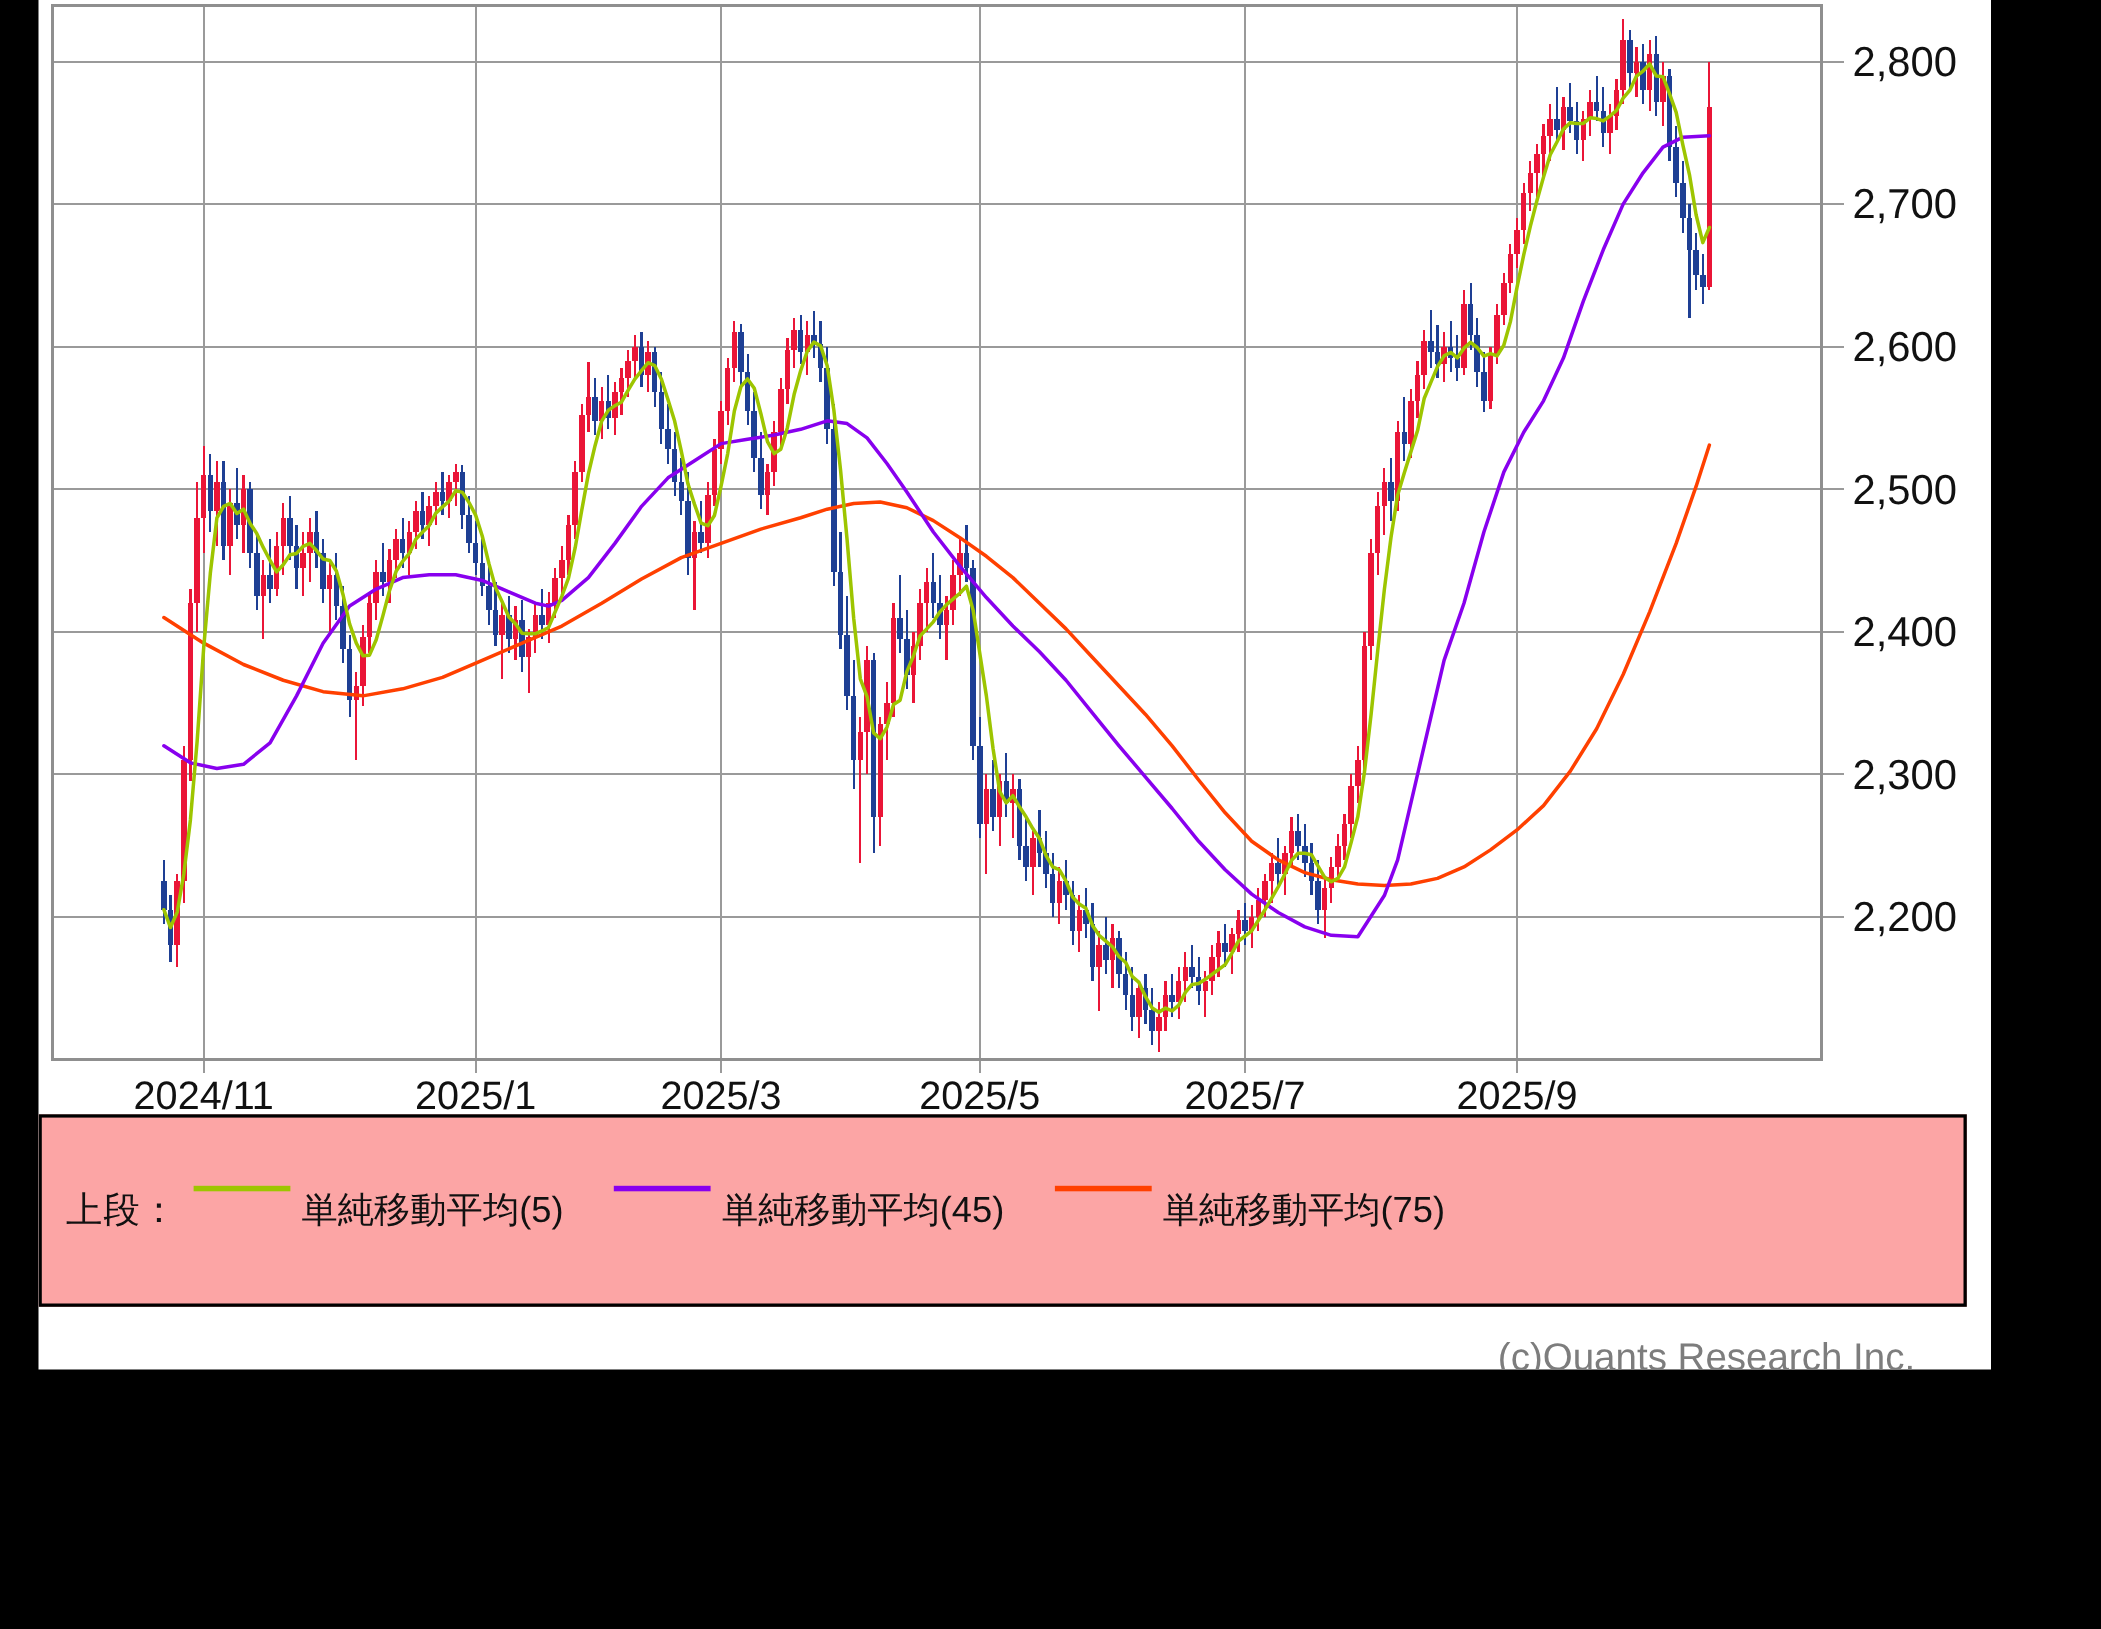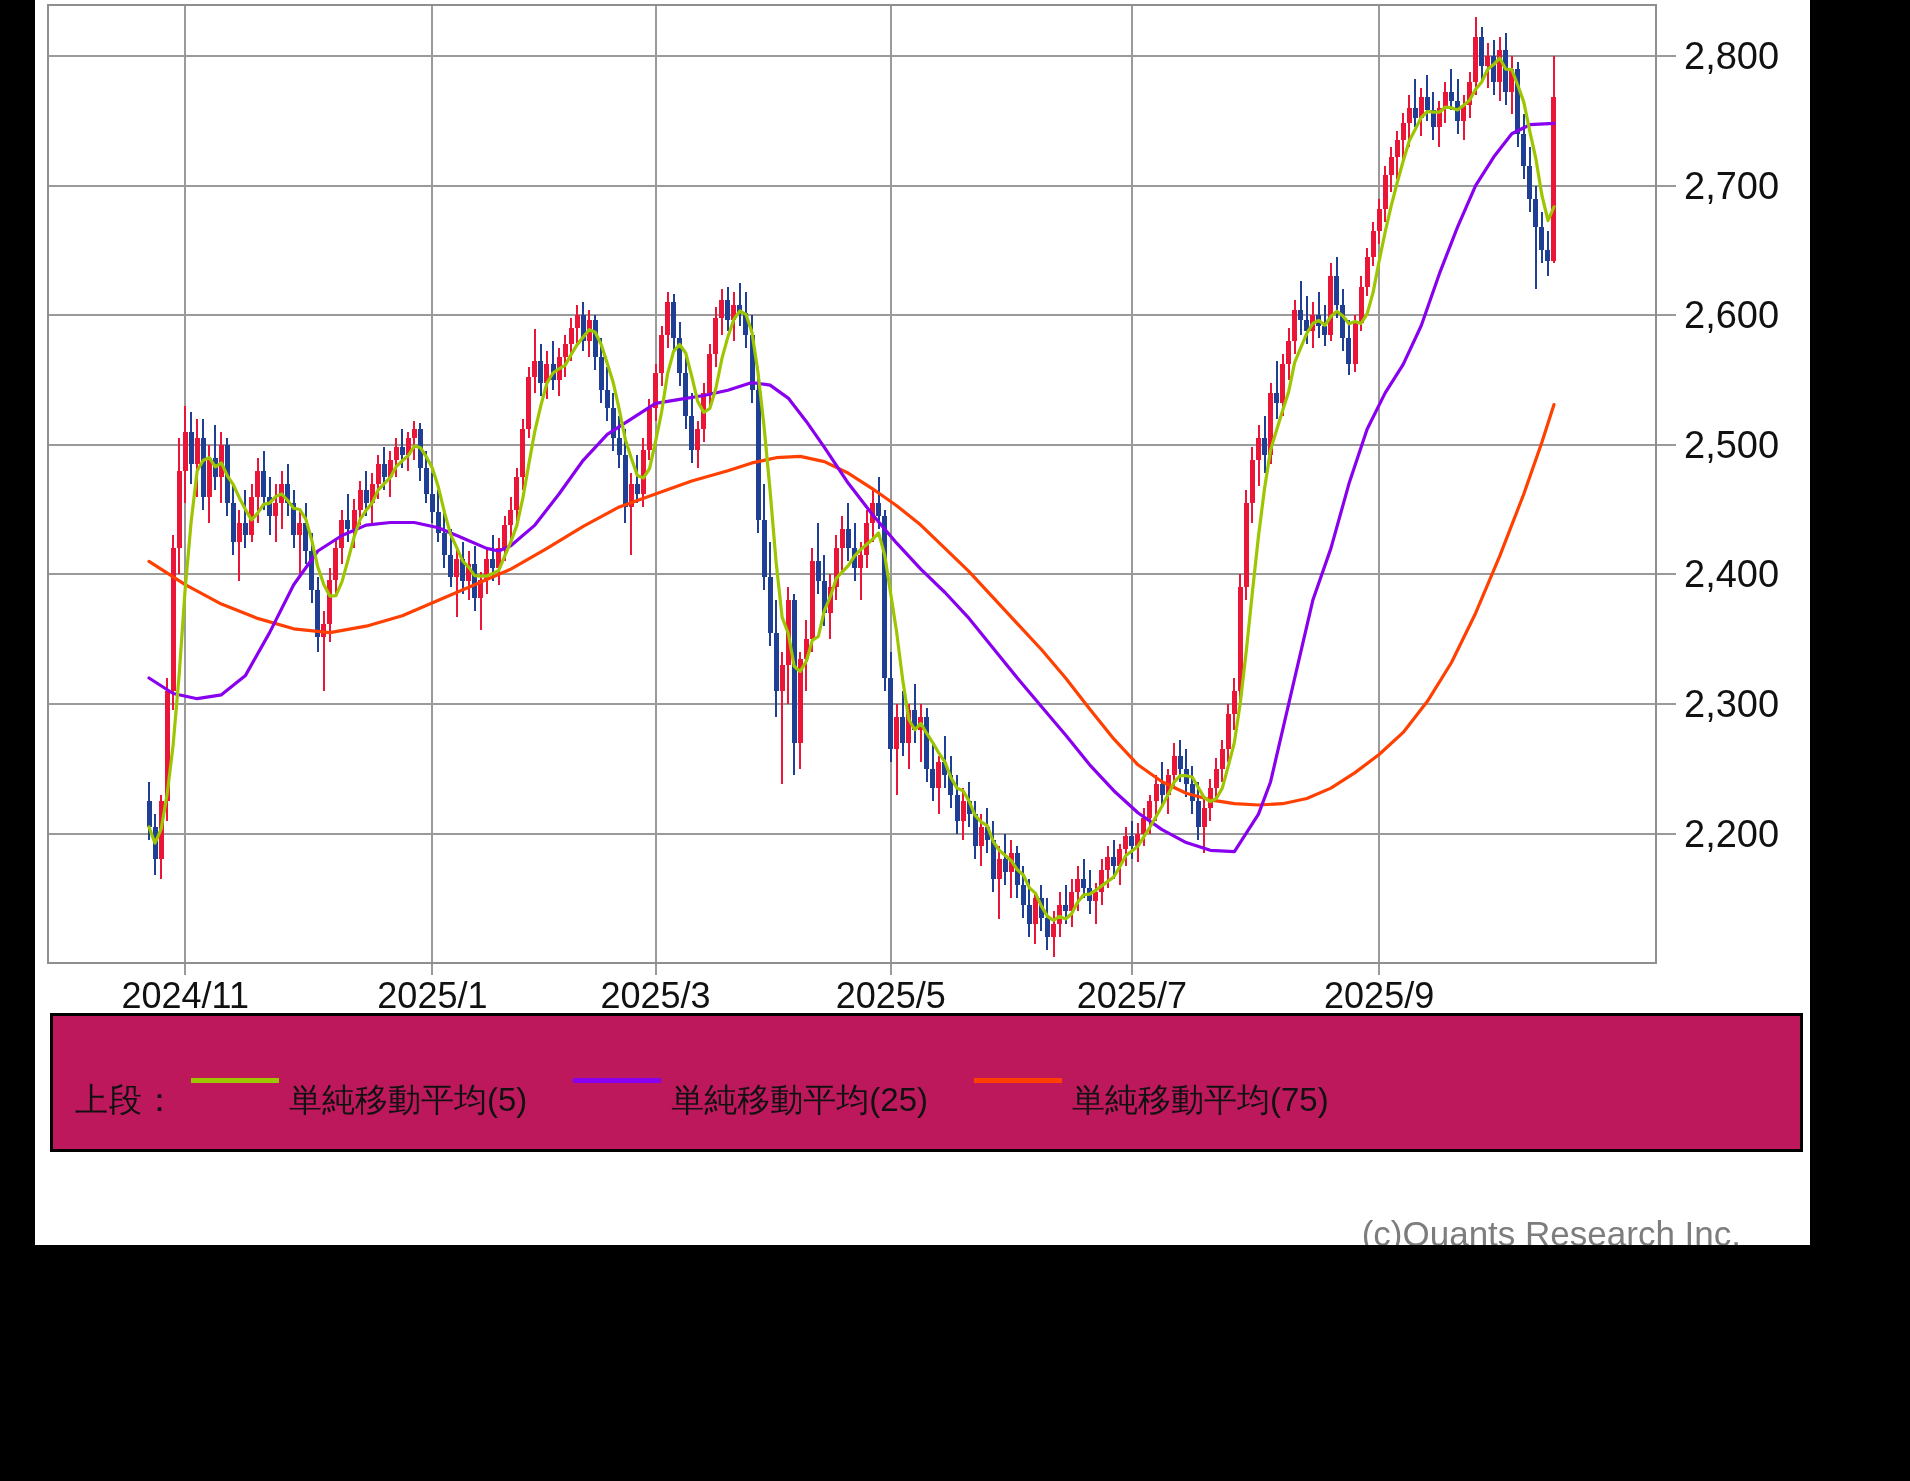--- a/index.html
+++ b/index.html
@@ -1,22 +1,22 @@
 <!DOCTYPE html>
 <html><head>
 <meta charset="utf-8">
 <style>
   html,body{margin:0;padding:0;background:#000;}
   *{box-sizing:border-box;}
   .screen{position:relative;width:1910px;height:1481px;background:#000;overflow:hidden;
           font-family:"Liberation Sans","DejaVu Sans",sans-serif;}
   .canvas{position:absolute;left:35px;top:0;width:1775px;height:1245px;background:#fff;overflow:hidden;}
   #plot-svg{position:absolute;left:0;top:0;}
-  .legend-box{position:absolute;left:15px;top:1013px;width:1753px;height:139px;
-              background:#be185d;border:3px solid #000;}
+  .legend-box{position:absolute;left:0;top:1013px;width:1753px;height:175px;
+              background:#fca5a5;border:3px solid #000;}
   .legend-row{position:absolute;left:22px;top:62px;display:flex;align-items:center;}
   .legend-prefix{font-size:33px;color:#111;letter-spacing:1px;white-space:nowrap;}
   .legend-item{display:flex;margin-left:14px;}
   .swatch{width:88px;height:5px;margin-right:10px;flex:none;}
   .legend-label{font-size:33px;color:#111;white-space:nowrap;margin-right:32px;}
   .copyright{position:absolute;right:69px;bottom:-9px;font-size:35px;color:#7d7d7d;white-space:nowrap;}
 </style>
 </head>
 <body>
 
@@ -549,21 +549,21 @@
       <div class="legend-row">
         <span class="legend-prefix">上段：</span>
 
         <span class="legend-item">
           <span class="swatch" style="background: rgb(157, 197, 0);"></span>
           <span class="legend-label">単純移動平均(5)</span>
         </span>
 
         <span class="legend-item">
           <span class="swatch" style="background: rgb(136, 0, 238);"></span>
-          <span class="legend-label">単純移動平均(25)</span>
+          <span class="legend-label">単純移動平均(45)</span>
         </span>
 
         <span class="legend-item">
           <span class="swatch" style="background: rgb(255, 64, 0);"></span>
           <span class="legend-label">単純移動平均(75)</span>
         </span>
       </div>
     </div>
 
     <div class="copyright">(c)Quants Research Inc.</div>

